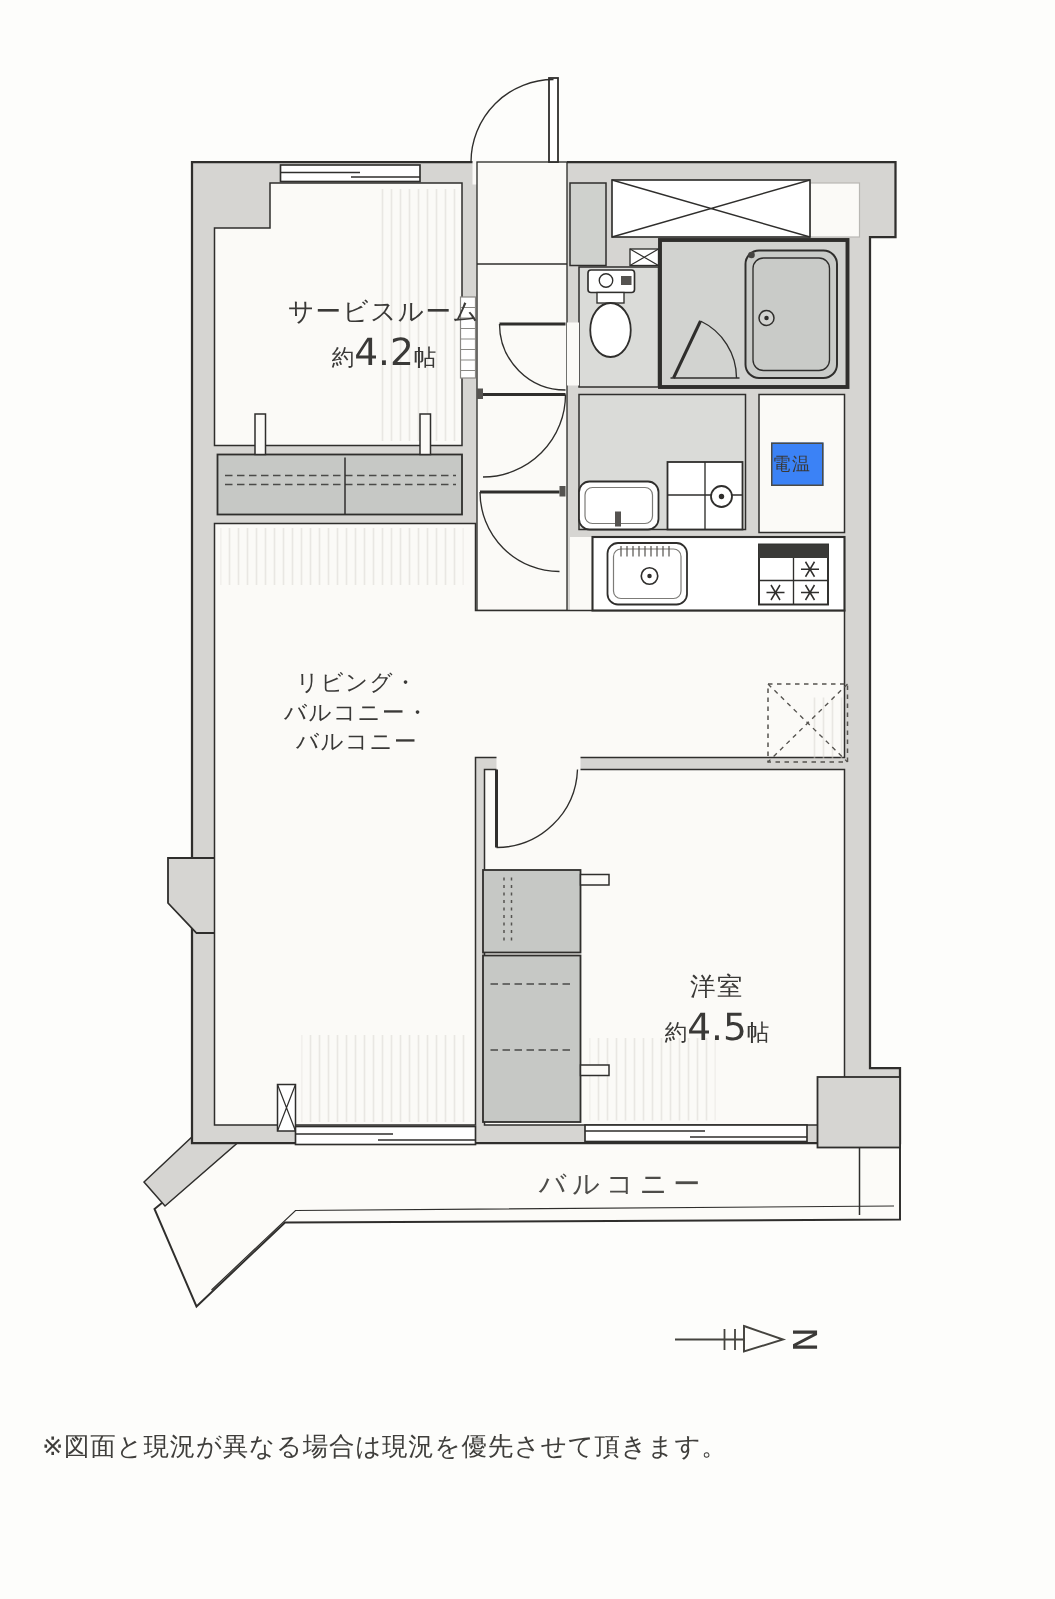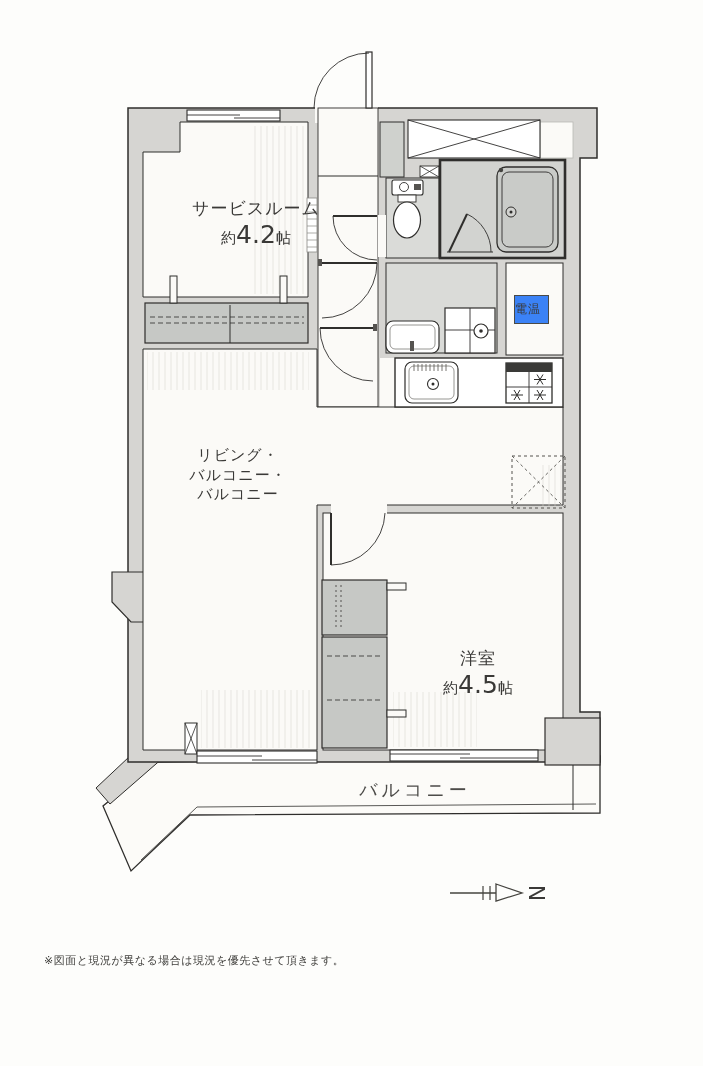--- a/index.html
+++ b/index.html
@@ -7,21 +7,21 @@
   .page{position:relative;width:703px;height:1066px;background:#fdfdfb;overflow:hidden;}
   .plan-svg{position:absolute;left:0;top:0;}
   .lbl{position:absolute;transform:translateX(-50%);text-align:center;color:#3a3937;white-space:nowrap;line-height:1.3;}
   .lbl .name{font-size:17px;letter-spacing:1px;}
   .lbl .size{font-size:15px;}
   .lbl .size .num{font-size:25px;letter-spacing:0px;}
   .lbl-ldk div{font-size:15px;letter-spacing:1px;}
   .lbl-balcony{font-size:18px;letter-spacing:4px;color:#4d4c49;}
   .heater-box{position:absolute;left:514px;top:295px;width:33px;height:27px;border:1px solid #4a4a46;
     display:flex;align-items:center;justify-content:flex-start;font-size:12px;color:#3a3937;letter-spacing:1px;background:#3b82f6;}
-  .footnote{position:absolute;left:44px;top:953px;font-size:11px;color:#3f3e3b;letter-spacing:0.5px;}
+  .footnote{position:absolute;left:28px;top:953px;font-size:17px;color:#3f3e3b;letter-spacing:0.5px;}
 </style>
 </head>
 <body>
 
 <div class="page">
 
 <svg class="plan-svg" width="703" height="1066" viewBox="0 0 703 1066" xmlns="http://www.w3.org/2000/svg">
   <defs>
     <pattern id="hv" width="6" height="12" patternUnits="userSpaceOnUse">
       <path d="M3 0 V12" stroke="#d7d4ce" stroke-width="1.1"></path>

